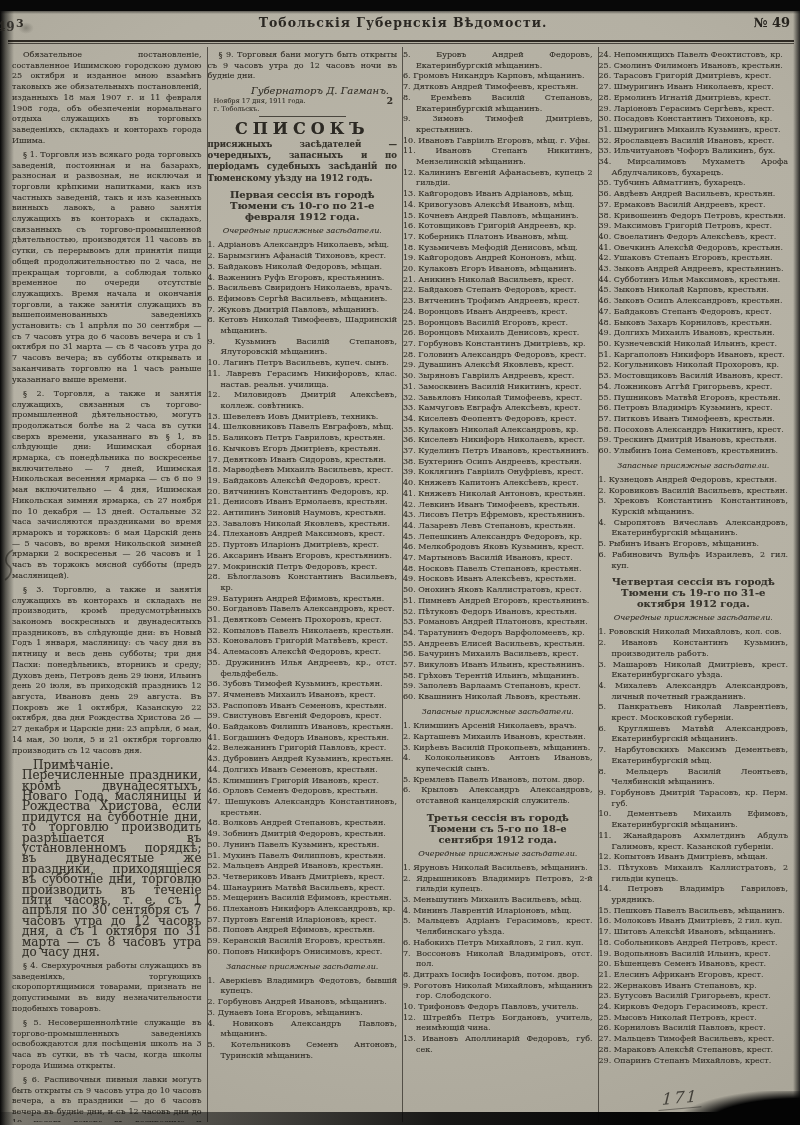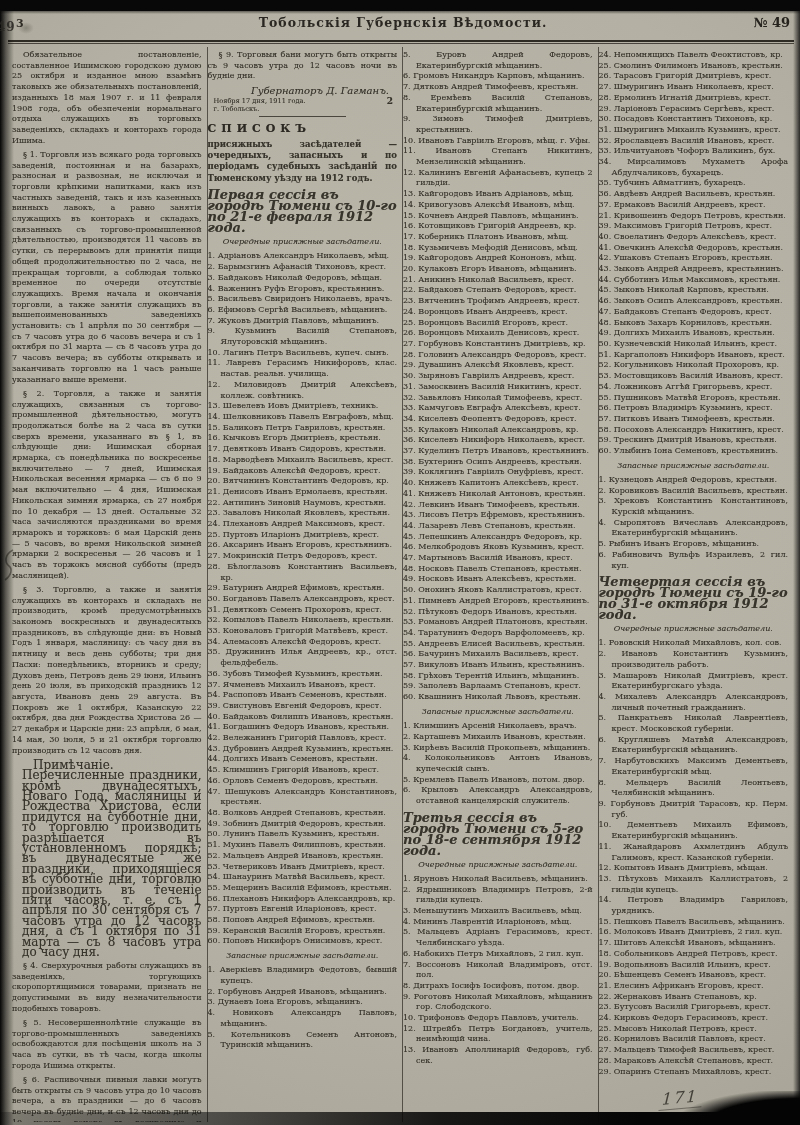--- a/index.html
+++ b/index.html
@@ -45,30 +45,30 @@
   .rule2::after{content:"";position:absolute;left:0;right:0;top:1px;height:1px;background:rgba(46,42,36,.8);}
   
   .columns{position:absolute;top:47px;left:12px;right:7px;bottom:3px;display:flex;}
   .col{flex:1 1 0;min-width:0;padding:3px 5px 0 0;overflow:hidden;}
   .col + .col{border-left:1px solid rgba(52,48,42,.75);}
   
   .col{font-size:8px;line-height:10.7px;color:#37342c;
     text-shadow:0 0 0.4px rgba(55,52,44,.45);}
   .b-p{text-align:justify;text-indent:11px;margin:0 0 3.5px 0;}
   .b-note{text-align:justify;text-indent:11px;margin:0 0 3.5px 10px;font-size:12px;line-height:10.4px;}
-  .b-h{text-align:left;font-weight:bold;font-size:13px;line-height:11px;margin:5px 0 3px 0;font-style:italic;}
+  .b-h{text-align:center;font-weight:bold;font-size:10px;line-height:11px;margin:5px 0 3px 0;}
   .b-hi{text-align:center;font-style:italic;font-size:8px;margin:4px 0 3.5px 0;}
   .b-item{text-align:justify;padding-left:13px;text-indent:-13px;}
   .b-sig{text-align:right;font-style:italic;font-size:10px;padding-right:8px;margin:3px 0 2px 0;}
   .b-date{display:flex;justify-content:space-between;align-items:flex-start;
     font-size:6.6px;line-height:7.8px;margin:1px 0 2px 0;}
   .b-date .dleft{white-space:pre-line;padding-left:6px;}
   .b-date .dright{font-size:9px;font-weight:bold;padding-right:4px;}
   .b-rule{height:1px;background:rgba(46,42,36,.8);width:46%;margin:2px auto 4px auto;}
-  .b-title{text-align:left;font-weight:bold;font-size:11px;letter-spacing:5px;margin:7px 0 4px 0;color:#2c2923;}
+  .b-title{text-align:center;font-weight:bold;font-size:16px;letter-spacing:5px;margin:7px 0 4px 0;color:#2c2923;}
   .b-intro{text-align:justify;font-weight:bold;font-size:8.5px;line-height:11.4px;margin:0 0 3px 0;}
 </style>
 </head>
 <body>
 
 <div class="paper">
 
   <header>
     <span class="pagenum">3</span>
     <span class="masttitle">Тобольскія Губернскія Вѣдомости.</span>
@@ -100,20 +100,21 @@
         <div class="b-intro">присяжныхъ засѣдателей — очередныхъ, запасныхъ и по періодамъ судебныхъ засѣданій по Тюменскому уѣзду на 1912 годъ.</div>
         <div class="b-h">Первая сессія въ городѣ Тюмени съ 10-го по 21-е февраля 1912 года.</div>
         <div class="b-hi">Очередные присяжные засѣдатели.</div>
         <div class="b-item">1. Адріановъ Александръ Николаевъ, мѣщ.</div>
         <div class="b-item">2. Барымзгинъ Афанасій Тихоновъ, крест.</div>
         <div class="b-item">3. Байдаковъ Николай Федоровъ, мѣщан.</div>
         <div class="b-item">4. Важенинъ Руфъ Егоровъ, крестьянинъ.</div>
         <div class="b-item">5. Васильевъ Свиридонъ Николаевъ, врачъ.</div>
         <div class="b-item">6. Ефимовъ Сергѣй Васильевъ, мѣщанинъ.</div>
         <div class="b-item">7. Жуковъ Дмитрій Павловъ, мѣщанинъ.</div>
+        <div class="b-item">8. Кетовъ Николай Тимофеевъ, Шадринскій мѣщанинъ.</div>
         <div class="b-item">9. Кузьминъ Василій Степановъ, Ялуторовскій мѣщанинъ.</div>
         <div class="b-item">10. Лагинъ Петръ Васильевъ, купеч. сынъ.</div>
         <div class="b-item">11. Лавревъ Герасимъ Никифоровъ, клас. настав. реальн. училища.</div>
         <div class="b-item">12. Миловидовъ Дмитрій Алексѣевъ, коллеж. совѣтникъ.</div>
         <div class="b-item">13. Шевелевъ Иовъ Дмитріевъ, техникъ.</div>
         <div class="b-item">14. Шелковниковъ Павелъ Евграфовъ, мѣщ.</div>
         <div class="b-item">15. Баликовъ Петръ Гавриловъ, крестьян.</div>
         <div class="b-item">16. Кычковъ Егоръ Дмитріевъ, крестьян.</div>
         <div class="b-item">17. Девятковъ Иванъ Сидоровъ, крестьян.</div>
         <div class="b-item">18. Марводѣевъ Михаилъ Васильевъ, крест.</div>
@@ -129,21 +130,21 @@
         <div class="b-item">28. Бѣлоглазовъ Константинъ Васильевъ, кр.</div>
         <div class="b-item">29. Батуринъ Андрей Ефимовъ, крестьян.</div>
         <div class="b-item">30. Богдановъ Павелъ Александровъ, крест.</div>
         <div class="b-item">31. Девятковъ Семенъ Прохоровъ, крест.</div>
         <div class="b-item">32. Копыловъ Павелъ Николаевъ, крестьян.</div>
         <div class="b-item">33. Коноваловъ Григорій Матвѣевъ, крест.</div>
         <div class="b-item">34. Алемасовъ Алексѣй Федоровъ, крест.</div>
         <div class="b-item">35. Дружининъ Илья Андреевъ, кр., отст. фельдфебель.</div>
         <div class="b-item">36. Зубовъ Тимофей Кузьминъ, крестьян.</div>
         <div class="b-item">37. Ячменевъ Михаилъ Ивановъ, крест.</div>
-        <div class="b-item">54. Распоповъ Иванъ Семеновъ, крестьян.</div>
+        <div class="b-item">33. Распоповъ Иванъ Семеновъ, крестьян.</div>
         <div class="b-item">39. Свистуновъ Евгеній Федоровъ, крест.</div>
         <div class="b-item">40. Байдаковъ Филиппъ Ивановъ, крестьян.</div>
         <div class="b-item">41. Богдашинъ Федоръ Ивановъ, крестьян.</div>
         <div class="b-item">42. Вележанинъ Григорій Павловъ, крест.</div>
         <div class="b-item">43. Дубровинъ Андрей Кузьминъ, крестьян.</div>
         <div class="b-item">44. Долгихъ Иванъ Семеновъ, крестьян.</div>
         <div class="b-item">45. Климшинъ Григорій Ивановъ, крест.</div>
         <div class="b-item">46. Орловъ Семенъ Федоровъ, крестьян.</div>
         <div class="b-item">47. Шешуковъ Александръ Константиновъ, крестьян.</div>
         <div class="b-item">48. Волковъ Андрей Степановъ, крестьян.</div>
@@ -253,21 +254,21 @@
         <div class="b-item">28. Ермолинъ Игнатій Дмитріевъ, крест.</div>
         <div class="b-item">29. Ларіоновъ Герасимъ Сергѣевъ, крест.</div>
         <div class="b-item">30. Посадовъ Константинъ Тихоновъ, кр.</div>
         <div class="b-item">31. Шмуригинъ Михаилъ Кузьминъ, крест.</div>
         <div class="b-item">32. Ярославцевъ Василій Ивановъ, крест.</div>
         <div class="b-item">33. Ильчитуановъ Чофоръ Валикинъ, бух.</div>
         <div class="b-item">34. Мирсалимовъ Мухаметъ Арофа Абдулчаликовъ, бухарецъ.</div>
         <div class="b-item">35. Тубчинъ Айматгинъ, бухарецъ.</div>
         <div class="b-item">36. Авдѣевъ Андрей Васильевъ, крестьян.</div>
         <div class="b-item">37. Ермаковъ Василій Андреевъ, крест.</div>
-        <div class="b-item">21. Кривошеинъ Федоръ Петровъ, крестьян.</div>
+        <div class="b-item">38. Кривошеинъ Федоръ Петровъ, крестьян.</div>
         <div class="b-item">39. Максимовъ Григорій Петровъ, крест.</div>
         <div class="b-item">40. Своелатинъ Федоръ Алексѣевъ, крест.</div>
         <div class="b-item">41. Овечкинъ Алексѣй Федоровъ, крестьян.</div>
         <div class="b-item">42. Ушаковъ Степанъ Егоровъ, крестьян.</div>
         <div class="b-item">43. Зыковъ Андрей Андреевъ, крестьянинъ.</div>
         <div class="b-item">44. Субботинъ Илья Максимовъ, крестьян.</div>
         <div class="b-item">45. Зыковъ Николай Карповъ, крестьян.</div>
         <div class="b-item">46. Зыковъ Осипъ Александровъ, крестьян.</div>
         <div class="b-item">47. Байдаковъ Степанъ Федоровъ, крест.</div>
         <div class="b-item">48. Быковъ Захаръ Корниловъ, крестьян.</div>

